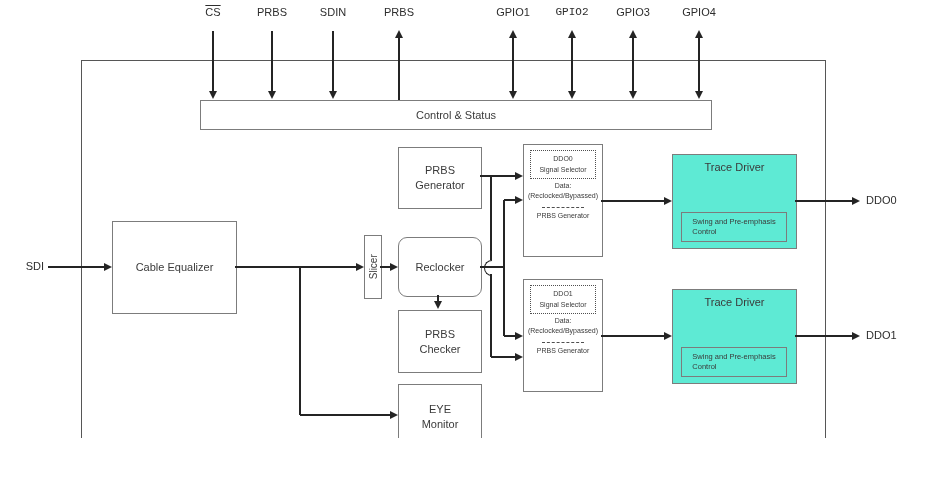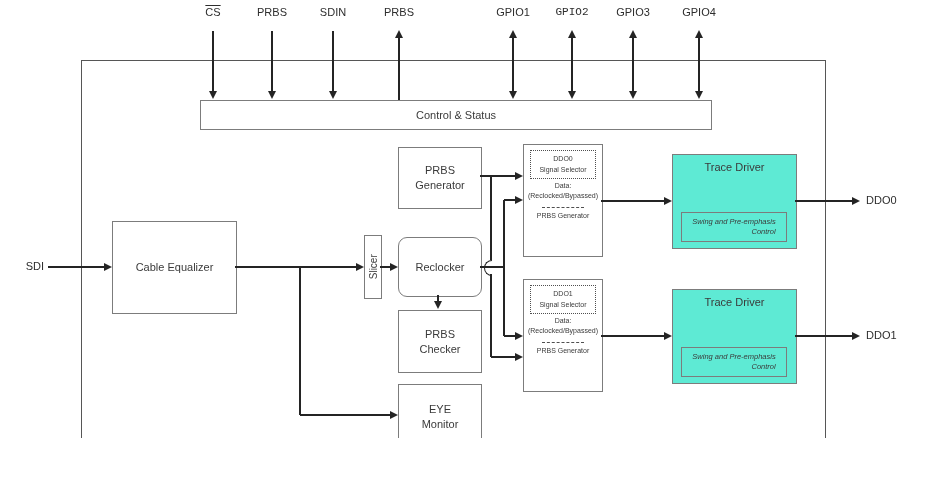--- a/index.html
+++ b/index.html
@@ -31,22 +31,22 @@
              line-height:1.45;color:#3a3a3a;}
   .seltext{position:absolute;left:0;width:100%;text-align:center;font-size:7px;
            line-height:1.45;color:#3a3a3a;}
   .seldash{position:absolute;left:18px;top:62px;width:42px;height:0;
            border-top:1.6px dashed #4f4f4f;}
   .td{position:absolute;border:1.4px solid #7c7c7c;background:#5eead4;}
   .tdtitle{position:absolute;top:6px;left:0;width:100%;text-align:center;
            font-size:11px;color:#3a3a3a;}
   .tdsub{position:absolute;left:8px;top:57px;width:104px;height:28px;
          border:1.4px solid #7c7c7c;display:flex;align-items:center;
-         justify-content:center;text-align:right;font-size:7.5px;
-         line-height:1.4;color:#3a3a3a;font-style:italic;}
+         justify-content:center;text-align:left;font-size:7.5px;
+         line-height:1.4;color:#3a3a3a;}
   .rot{transform:rotate(-90deg);white-space:nowrap;font-size:10px;}
 </style>
 </head>
 <body>
 
 <div class="stage">
 
   <div class="outer" style="left:81px;top:60px;width:743px;height:414px;"></div>
 
   <div class="pinlabel" style="left:181px;"><span class="ov">CS</span></div>

